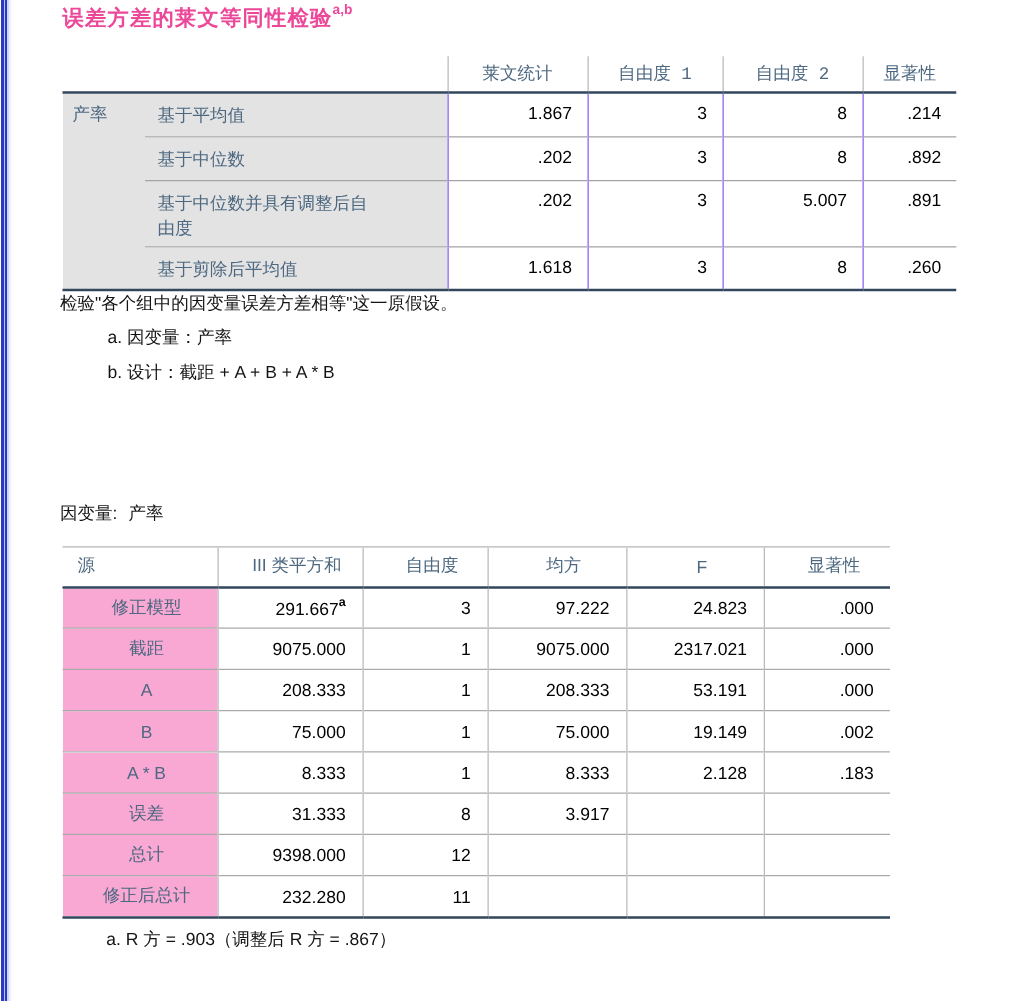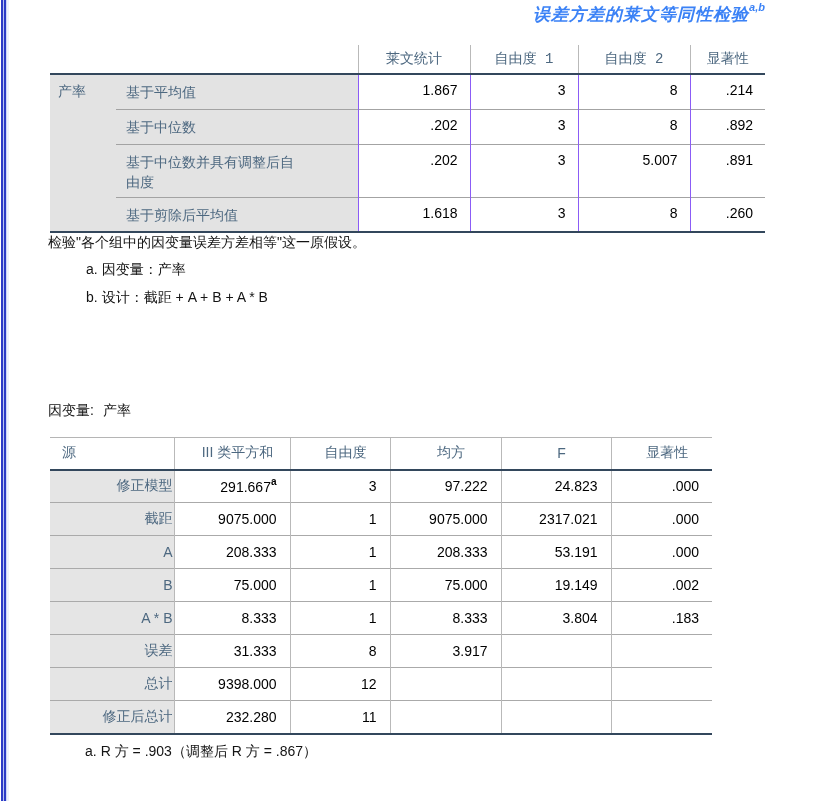--- a/index.html
+++ b/index.html
@@ -16,23 +16,22 @@
     background:linear-gradient(to right,
       #ffffff 0 1px,
       #2b3ac6 1px 3px,
       #b9c4f1 3px 4px,
       #2b3ac6 4px 6px,
       #ccd6f6 6px 7px,
       #eef1fc 7px 9px);
   }
   .t-title{
     position:absolute;left:50px;top:3px;width:715px;
-    text-align:right;font-size:17px;font-weight:bold;color:#3b82f6;
+    text-align:left;font-size:17px;font-weight:bold;color:#ec4899;
     letter-spacing:1px;
-    font-style:italic;
   }
   .t-title sup{font-size:11px;font-weight:bold;position:relative;top:-2px;letter-spacing:0;}
   .t-title2{
     position:absolute;left:50px;top:366px;width:662px;
     text-align:center;font-size:17px;font-weight:bold;color:#000;
     letter-spacing:1px;
   }
   table{border-collapse:collapse;table-layout:fixed;position:absolute;}
   .t1{left:50px;top:45px;width:715px;}
   .t2{left:50px;top:437px;width:662px;}
@@ -79,21 +78,21 @@
   
   .t2 thead tr{height:32px;}
   .t2 thead th{
     color:#4d6880;text-align:center;vertical-align:middle;
     border-top:1px solid #b5b5b5;border-bottom:2px solid #33475c;
   }
   .t2 thead th.src{text-align:left;padding-left:12px;}
   .t2 thead th.vsep{border-left:1px solid #b9b9b9;padding-left:12px;}
   .t2 tbody tr{height:33px;}
   .t2 tbody th{
-    background:#e5e5e5;color:#4d6880;text-align:right;vertical-align:middle;
+    background:#f9a8d4;color:#4d6880;text-align:center;vertical-align:middle;
     padding-left:12px;
   }
   .t2 tbody td{
     text-align:right;color:#000;vertical-align:middle;
     padding:0 13px 0 2px;border-left:1px solid #b9b9b9;
   }
   .t2 tbody tr + tr th,
   .t2 tbody tr + tr td{border-top:1px solid #aaaaaa;}
   .t2 tbody tr.last th,
   .t2 tbody tr.last td{border-bottom:2px solid #33475c;}
@@ -222,21 +221,21 @@
         <td>1</td>
         <td>75.000</td>
         <td>19.149</td>
         <td>.002</td>
       </tr>
       <tr>
         <th>A * B</th>
         <td>8.333</td>
         <td>1</td>
         <td>8.333</td>
-        <td>3.804</td>
+        <td>2.128</td>
         <td>.183</td>
       </tr>
       <tr>
         <th>误差</th>
         <td>31.333</td>
         <td>8</td>
         <td>3.917</td>
         <td></td>
         <td></td>
       </tr>

